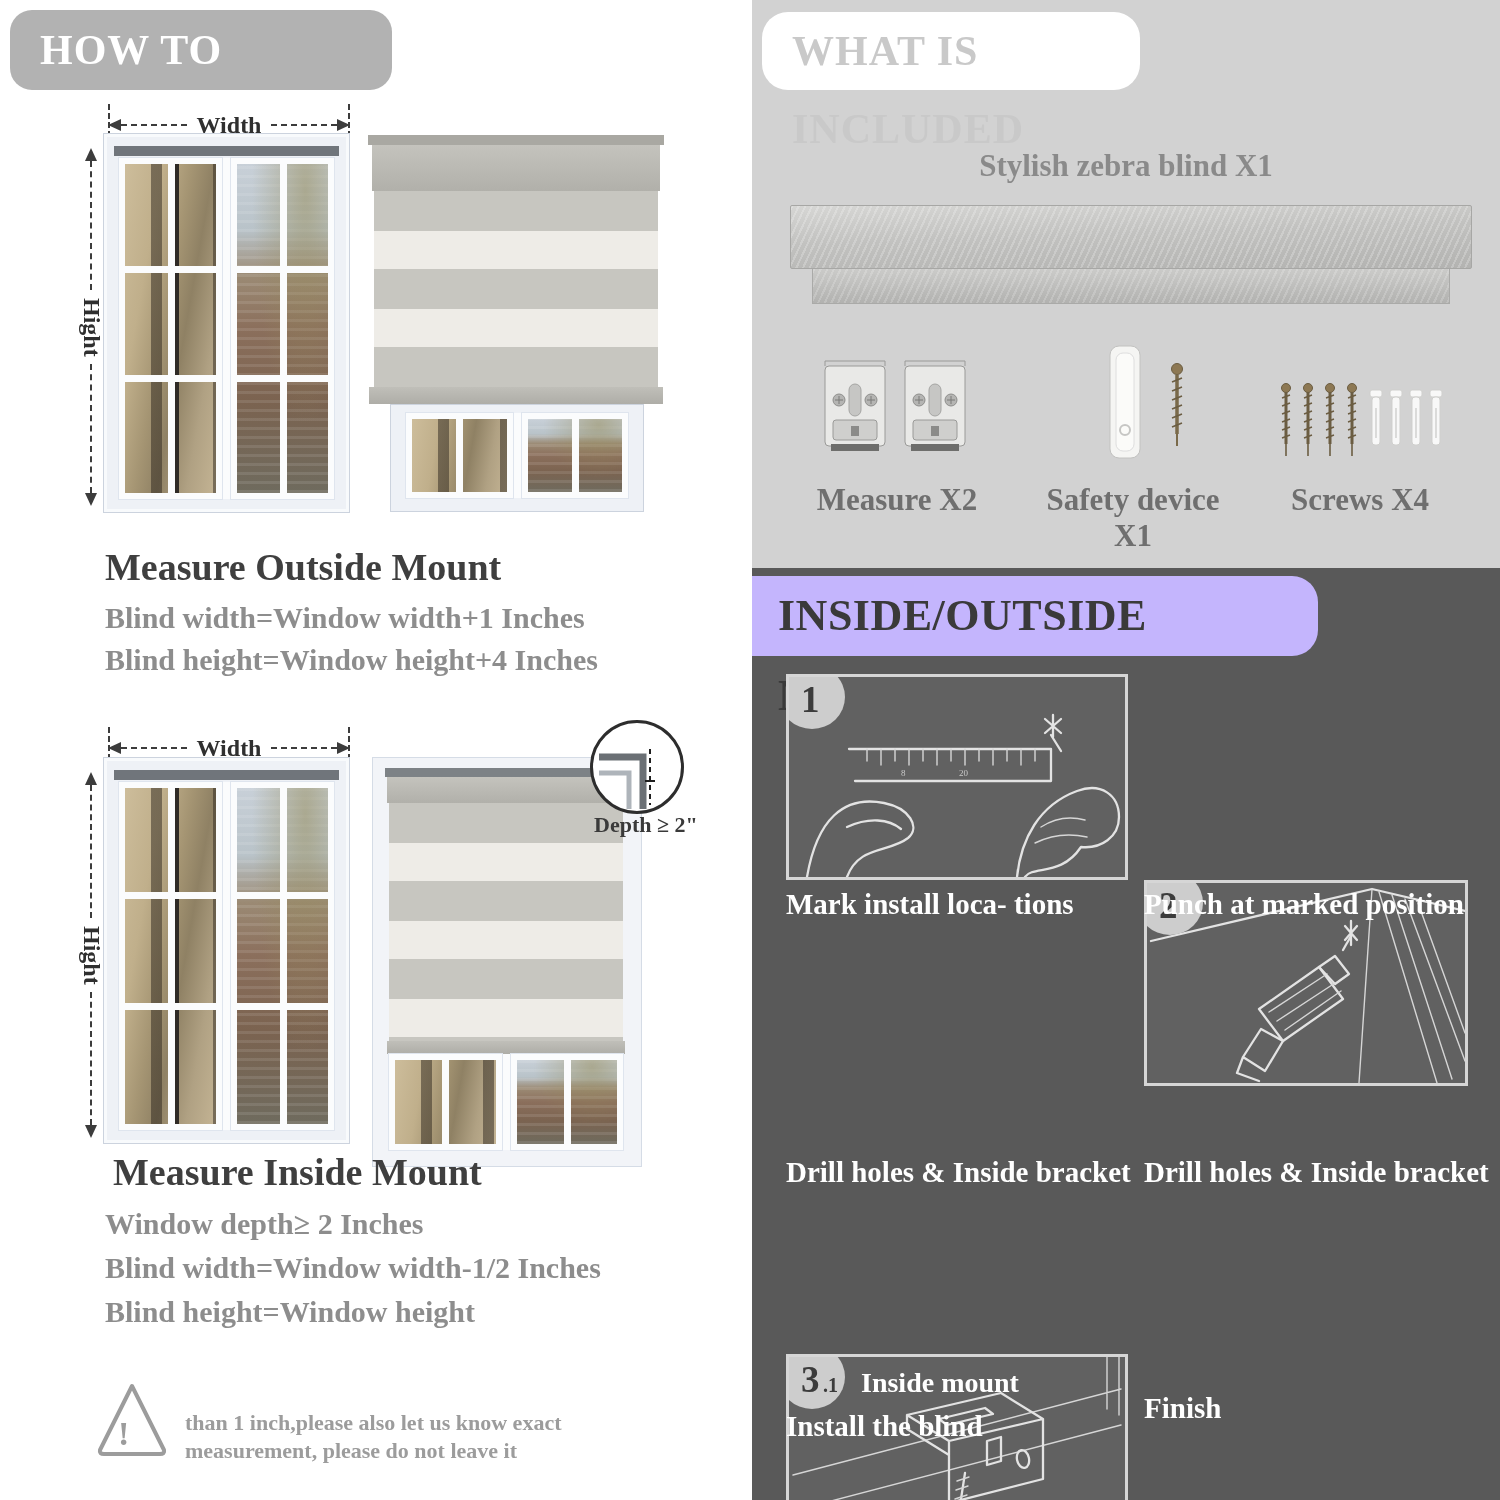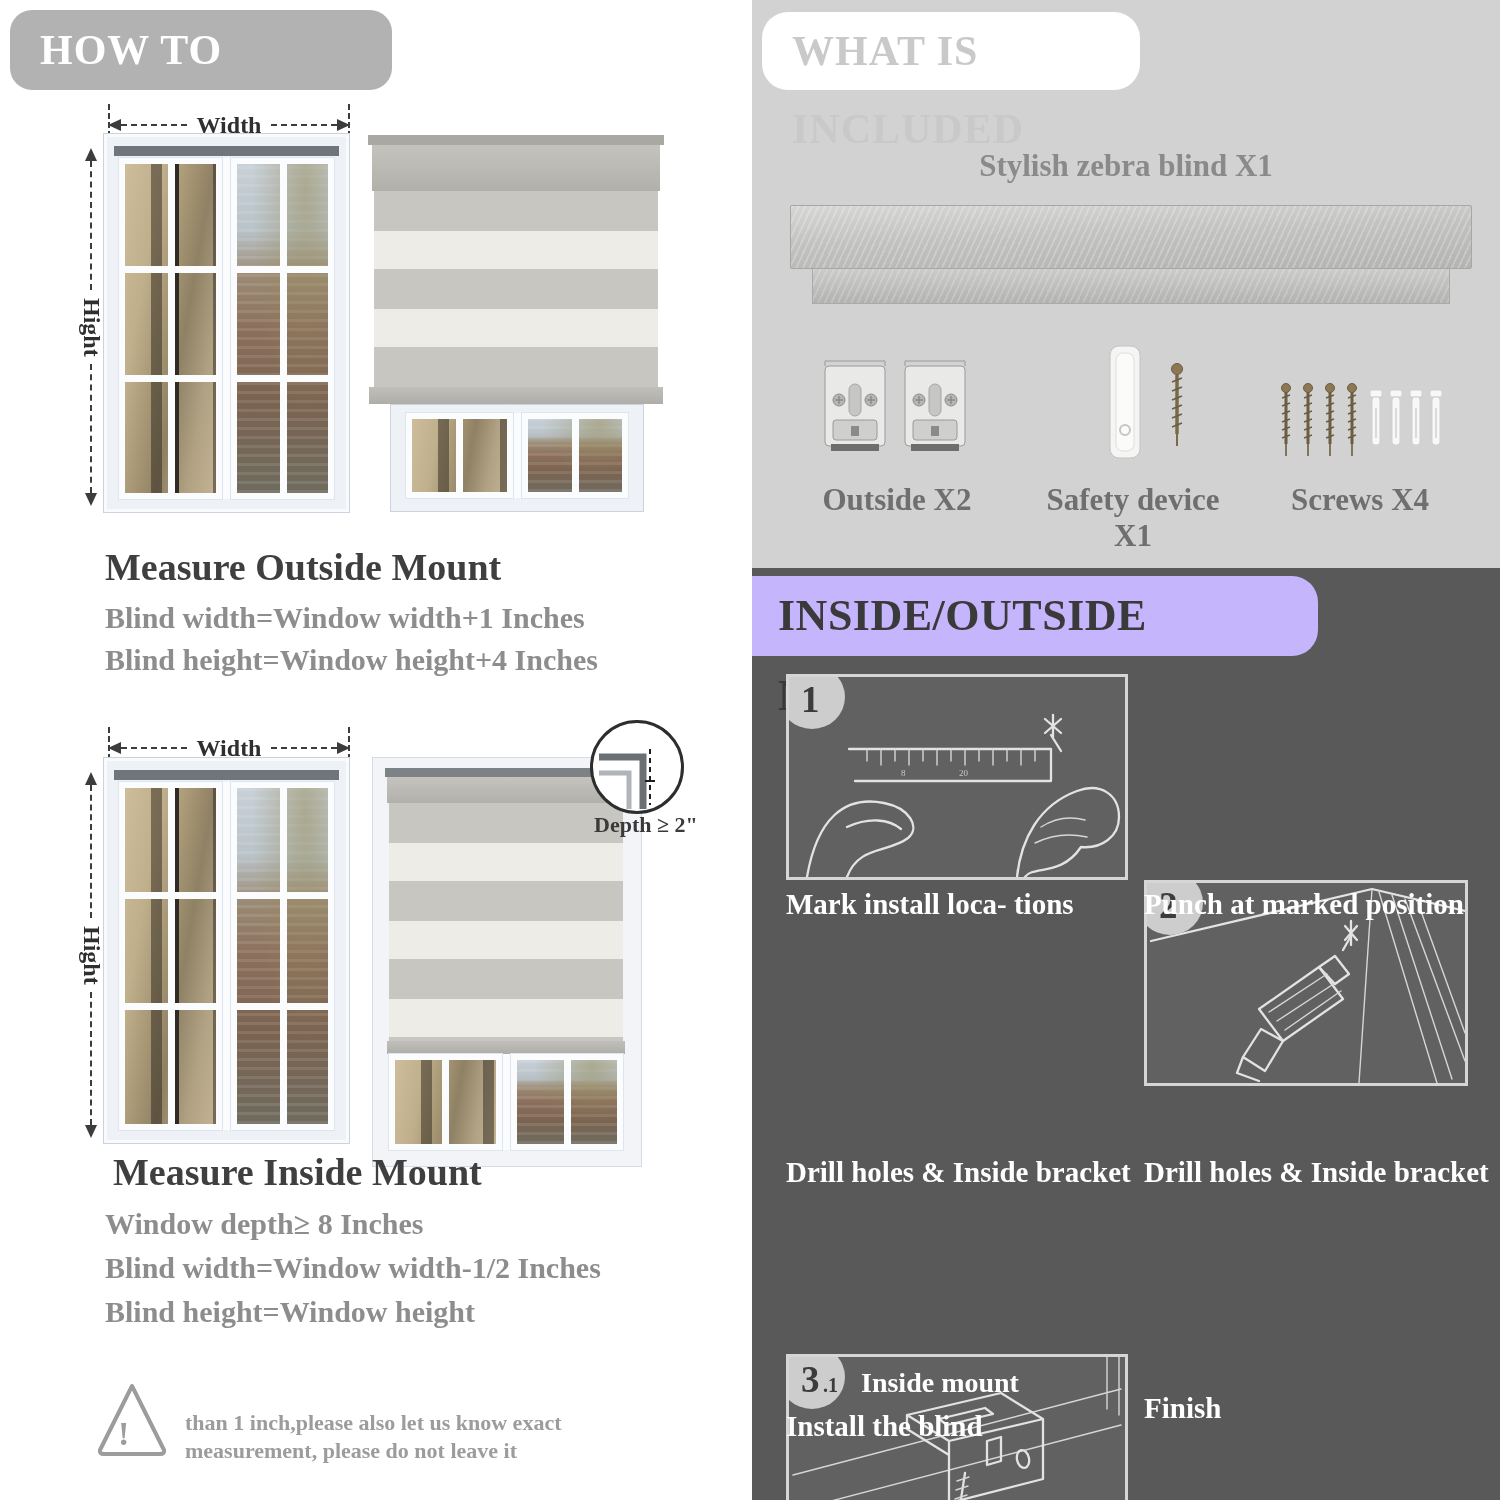--- a/index.html
+++ b/index.html
@@ -202,21 +202,21 @@
     <svg viewBox="0 0 88 88">
       <path d="M6,34 H50 V86" stroke="#6b7075" stroke-width="7" fill="none"></path>
       <path d="M6,50 H36 V86" stroke="#aeb4ba" stroke-width="5" fill="none"></path>
       <path d="M57,26 V82" stroke="#1e1e1e" stroke-width="2" stroke-dasharray="5 4" fill="none"></path>
       <path d="M52,58 h10" stroke="#1e1e1e" stroke-width="2" fill="none"></path>
     </svg>
   </div>
   <div class="abs" style="left:594px;top:812px;font-size:22px;font-weight:700;color:#3a3a3a;">Depth ≥ 2"</div>
 
   <div class="abs h-title" style="left:113px;top:1150px;">Measure Inside Mount</div>
-  <div class="abs h-line" style="left:105px;top:1207px;">Window depth≥ 8 Inches</div>
+  <div class="abs h-line" style="left:105px;top:1207px;">Window depth≥ 2 Inches</div>
   <div class="abs h-line" style="left:105px;top:1251px;">Blind width=Window width-1/2 Inches</div>
   <div class="abs h-line" style="left:105px;top:1295px;">Blind height=Window height</div>
 
   <svg class="abs warn-svg" style="left:95px;top:1380px;" width="74" height="80" viewBox="0 0 74 80">
     <path d="M37,6 L69,70 Q70,74 65,74 L9,74 Q4,74 5,70 Z"></path>
   </svg>
   <div class="abs" style="left:118px;top:1415px;font-size:34px;font-weight:700;color:#9c9c9c;">!</div>
   <div class="abs note-line" style="left:185px;top:1410px;">than 1 inch,please also let us know exact</div>
   <div class="abs note-line" style="left:185px;top:1438px;">measurement, please do not leave it</div>
 
@@ -317,21 +317,21 @@
             <path d="M4,20 V50" stroke="#bdbdbb" fill="none"></path>
           </g>
         <g transform="translate(64,0)">
             <rect x="-2" y="2" width="12" height="7" rx="2"></rect>
             <rect x="0" y="9" width="8" height="48" rx="3"></rect>
             <path d="M4,20 V50" stroke="#bdbdbb" fill="none"></path>
           </g>
       </g>
     </svg>
 
-    <div class="abs item-label" style="left:40px;top:482px;width:210px;">Outside X2</div>
+    <div class="abs item-label" style="left:40px;top:482px;width:210px;">Measure X2</div>
     <div class="abs item-label" style="left:276px;top:482px;width:210px;">Safety device X1</div>
     <div class="abs item-label" style="left:518px;top:482px;width:180px;">Screws X4</div>
   </div>
 
   <div class="abs panel-dark" style="left:752px;top:568px;width:748px;height:932px;">
     <div class="abs banner-mount" style="left:0;top:8px;width:540px;height:80px;"><span>INSIDE/OUTSIDE MOUNT</span></div>
 
     <div class="abs step" style="left:34px;top:106px;width:336px;height:200px;">
       <svg viewBox="0 0 336 200">
         <path class="ln" d="M60,72 H262 V104 H66"></path>

